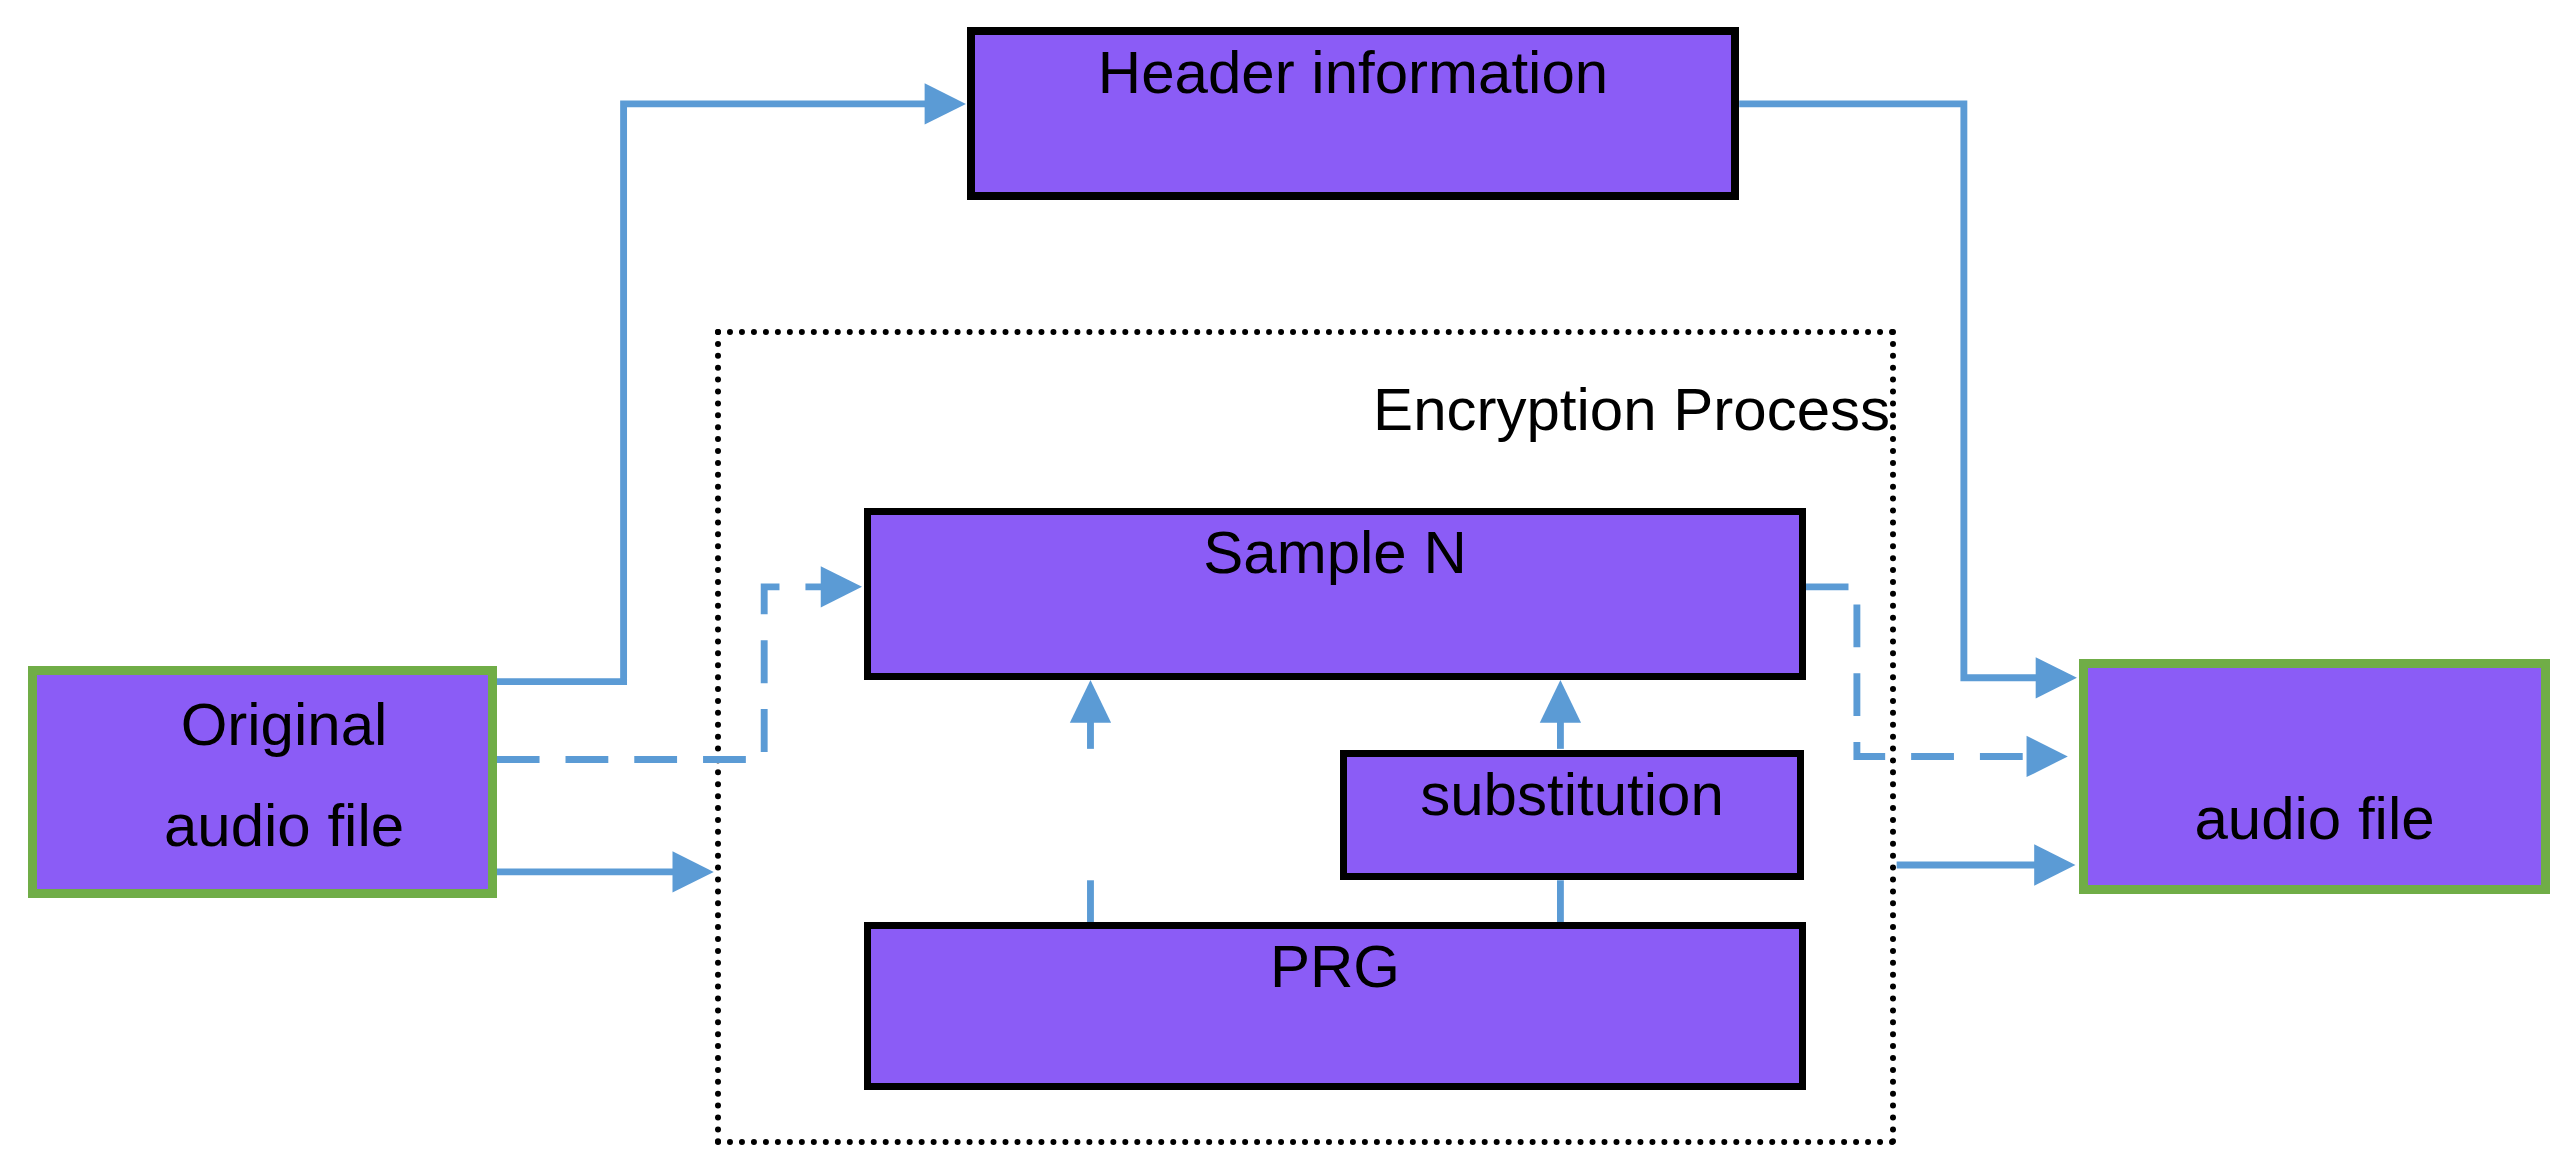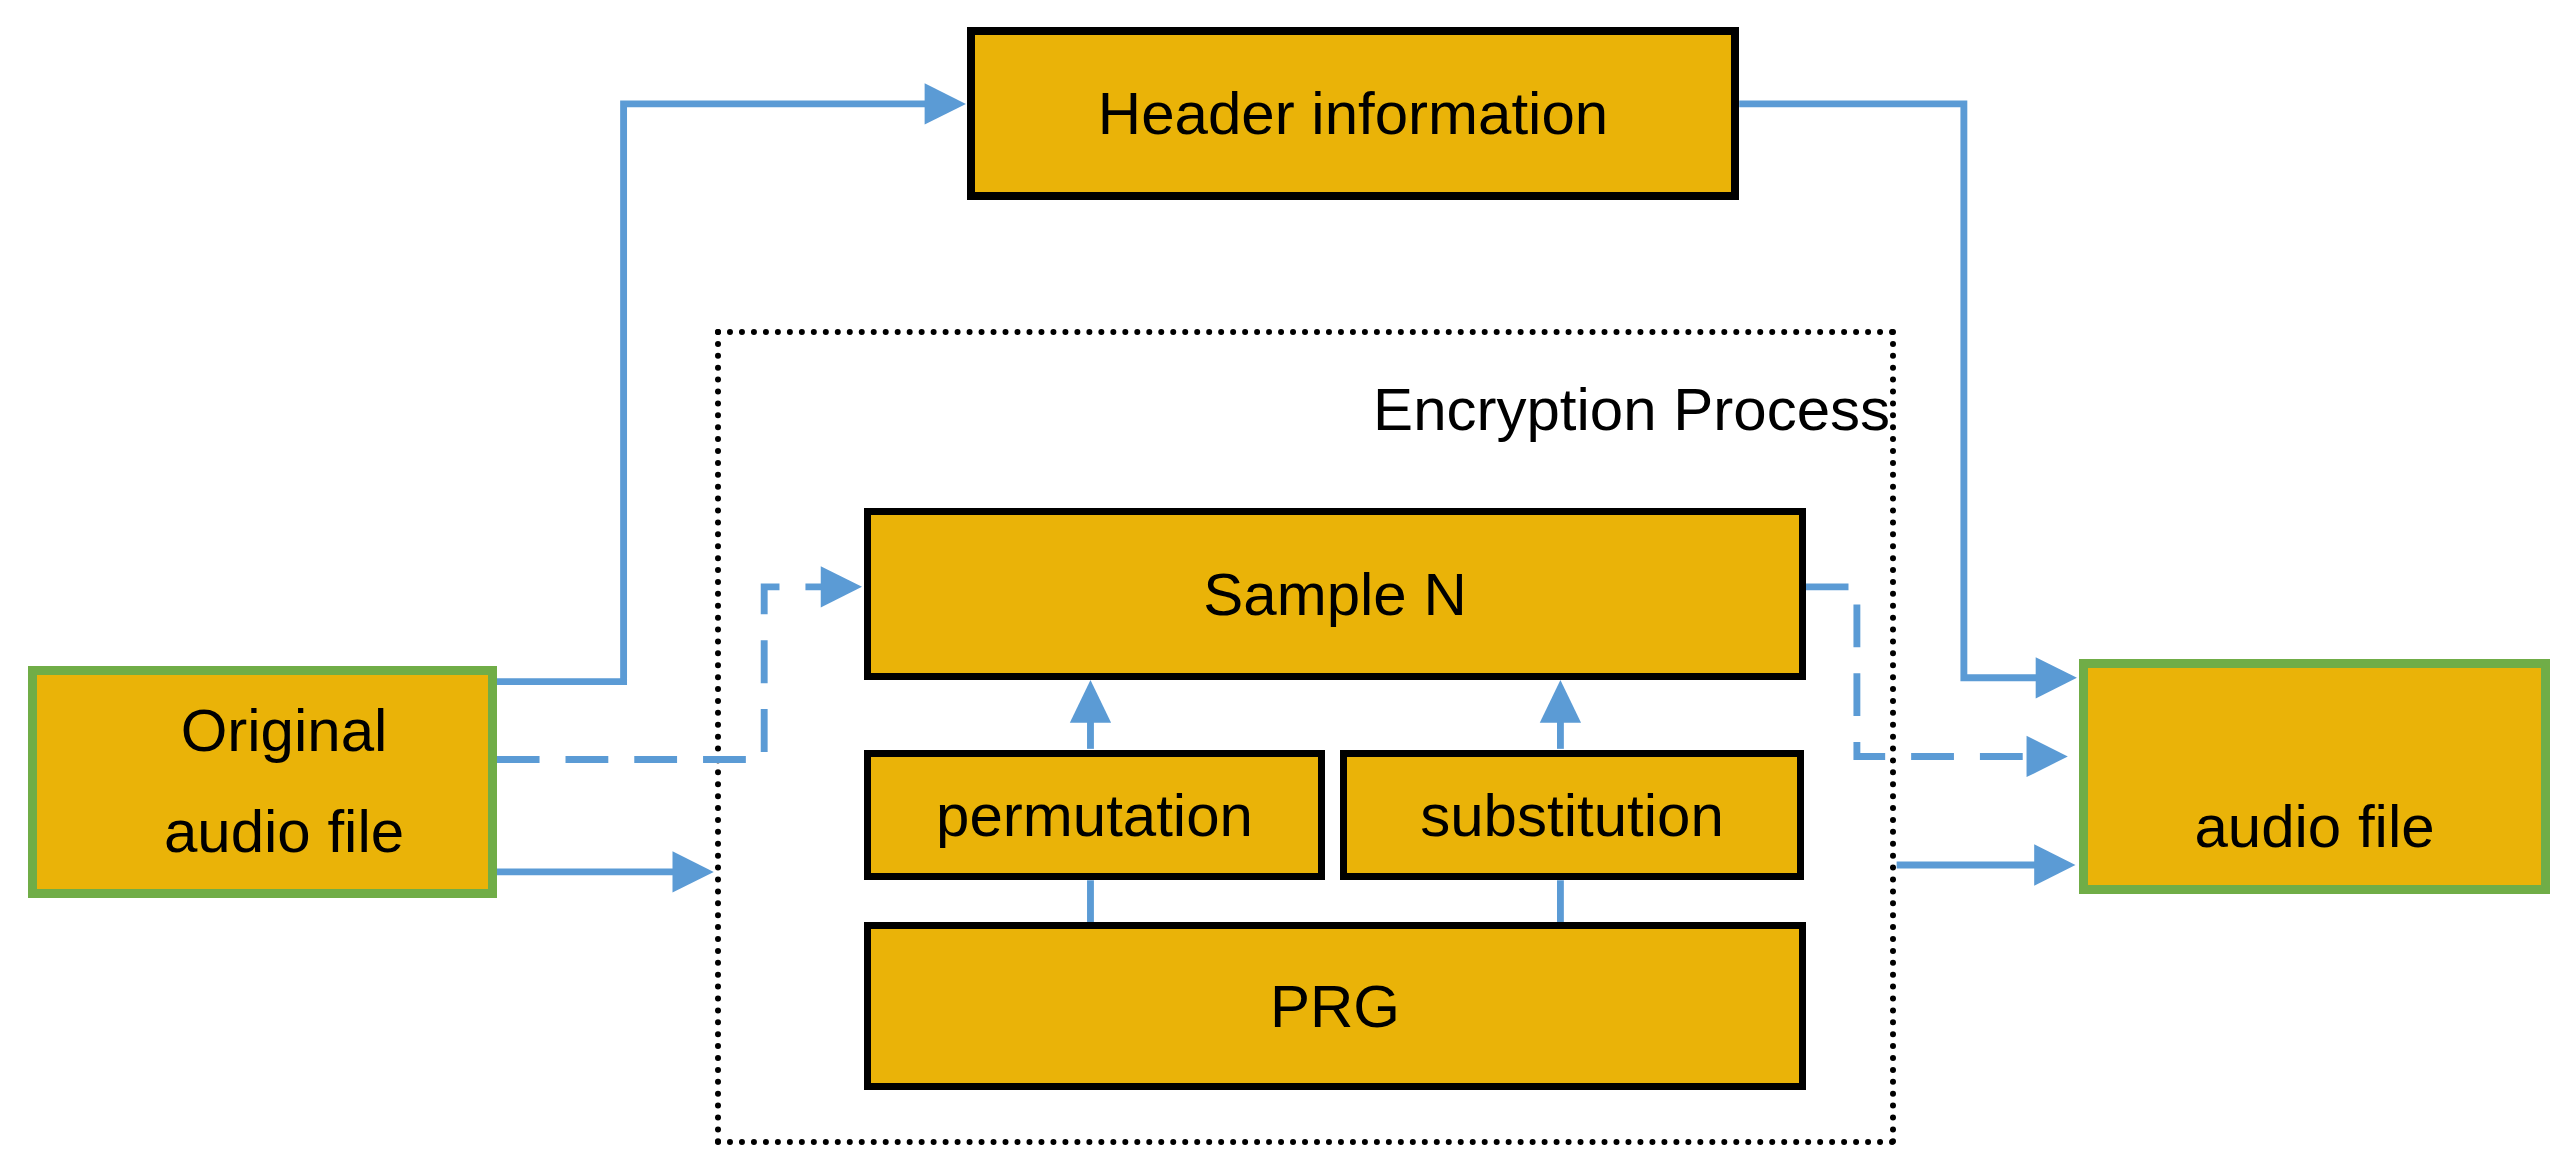--- a/index.html
+++ b/index.html
@@ -26,23 +26,22 @@
   .connector-layer {
     position: absolute;
     left: 0; top: 0;
     width: 2576px;
     height: 1176px;
     z-index: 1;
   }
   .box {
     position: absolute;
     box-sizing: border-box;
-    background: #eab308;
+    background: #8b5cf6;
     display: flex;
-    align-items: center;
     justify-content: center;
     text-align: center;
     font-size: 60px;
     line-height: 1.25;
     z-index: 2;
   }
   .black-box   { border: 7.6px solid var(--box-border-black); }
   .green-box   { border: 9.2px solid var(--file-box-green); line-height: 1.68; }
   .box-header  { left: 967px; top: 27px;  width: 772px; height: 173px; border-width: 8.4px; }
   .box-original  { left: 27.5px;   top: 666px; width: 469px;  height: 232px; padding-left: 44px; }
@@ -147,23 +146,20 @@
     <span>
       <br>
       <span>audio file</span>
     </span>
   </div>
 
   <div class="box black-box box-sample">
     <span>Sample N</span>
   </div>
 
-  <div class="box black-box box-permutation">
-    <span>permutation</span>
-  </div>
 
   <div class="box black-box box-prg">
     <span>PRG</span>
   </div>
 
   <div class="box black-box box-substitution">
     <span>substitution</span>
   </div>
 
 </div>

